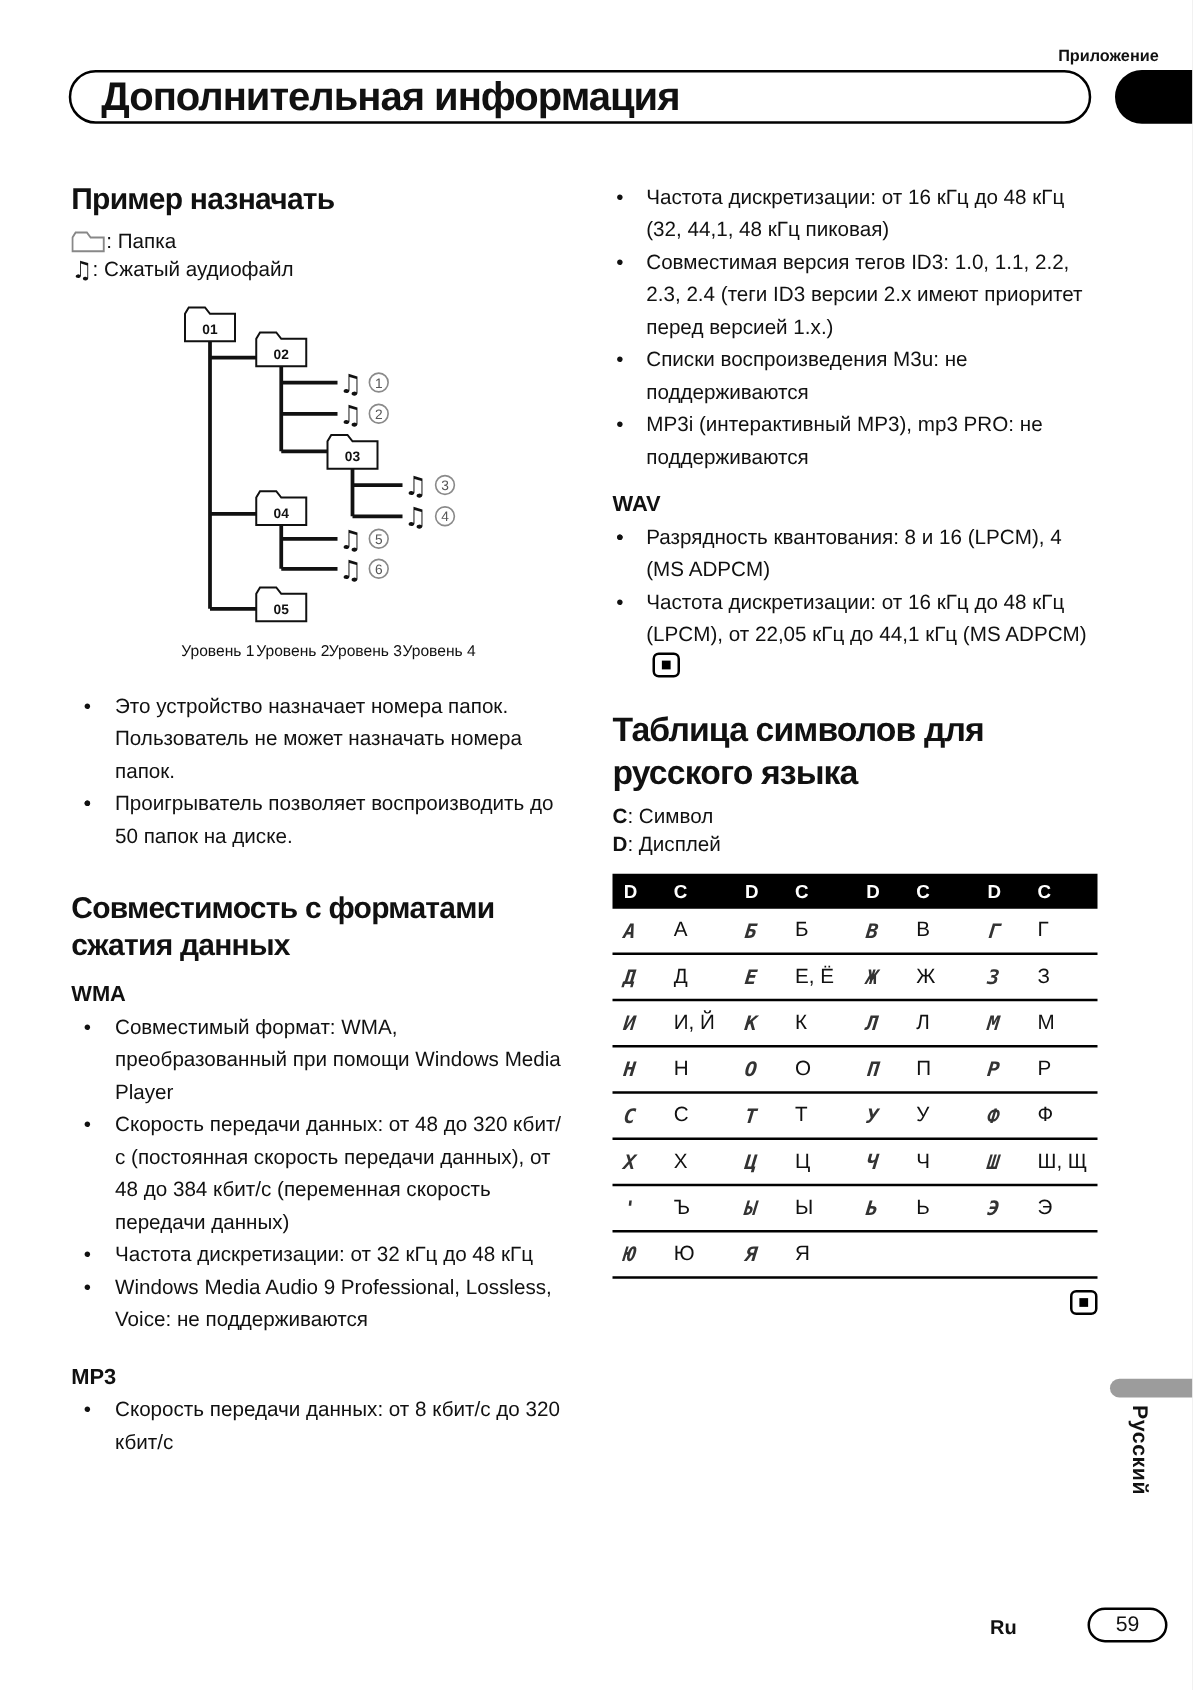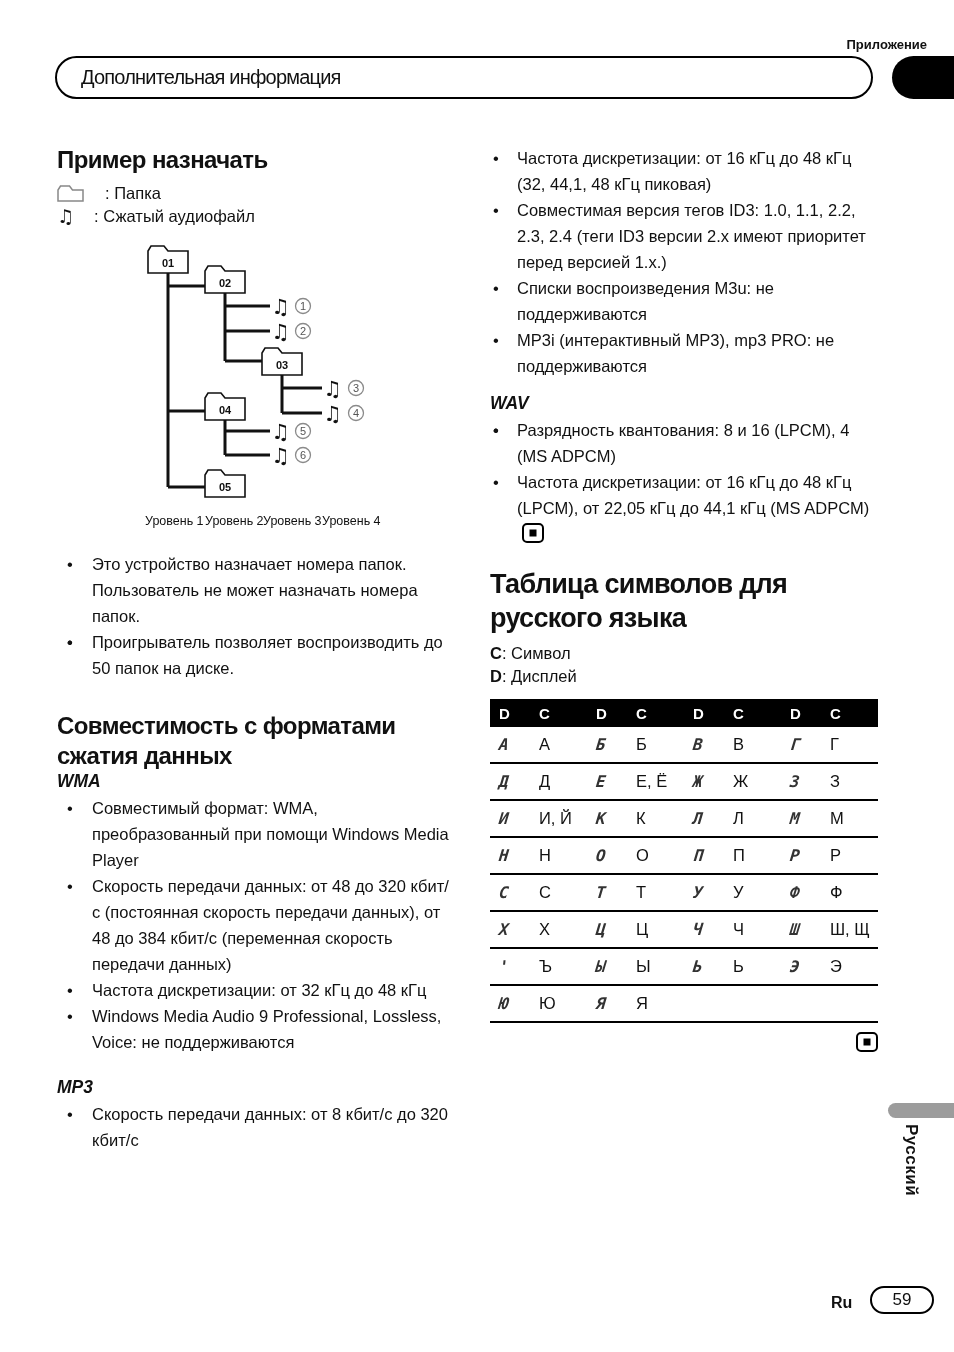--- a/index.html
+++ b/index.html
@@ -4,56 +4,56 @@
 <style>
   html,body{margin:0;padding:0;background:#e8e8e8;}
   #page{position:relative;width:954px;height:1352px;background:#ffffff;
         font-family:"Liberation Sans",sans-serif;color:#111;overflow:hidden;}
 
   
   .appendix{position:absolute;top:37px;right:27px;font-size:13px;font-weight:700;}
   .header-box{position:absolute;left:55px;top:56px;width:818px;height:43px;
               border:2px solid #000;border-radius:23px;box-sizing:border-box;
               display:flex;align-items:center;padding-left:24px;}
-  .header-title{font-size:20px;font-weight:400;letter-spacing:-0.8px;}
+  .header-title{font-size:32px;font-weight:700;letter-spacing:-0.8px;}
   .black-tab{position:absolute;left:892px;top:56px;width:62px;height:43px;
              background:#000;border-radius:22px 0 0 22px;}
   .gray-tab{position:absolute;right:0;top:1103px;width:66px;height:15px;
             background:#9c9c9c;border-radius:8px 0 0 8px;}
   .side-label{position:absolute;top:1124px;right:33px;writing-mode:vertical-rl;
               font-size:17px;font-weight:700;letter-spacing:0.5px;}
-  .footer-lang{position:absolute;left:831px;top:1294px;font-size:16px;font-weight:700;}
+  .footer-lang{position:absolute;left:792px;top:1294px;font-size:16px;font-weight:700;}
   .page-oval{position:absolute;left:870px;top:1286px;width:64px;height:28px;
              border:2px solid #000;border-radius:15px;box-sizing:border-box;
              display:flex;align-items:center;justify-content:center;
              font-size:17px;font-weight:400;}
 
   
   .col-left{position:absolute;left:57px;top:145px;width:400px;}
   .col-right{position:absolute;left:490px;top:145px;width:392px;}
 
   .h-big{font-size:27px;line-height:34px;font-weight:700;letter-spacing:-0.7px;margin:0;}
   .h-sec{font-size:24px;line-height:30px;font-weight:700;letter-spacing:-0.6px;margin:0;}
-  .h-sub{font-size:17.5px;line-height:21px;font-weight:700;margin:0;font-style:italic;}
+  .h-sub{font-size:17.5px;line-height:21px;font-weight:700;margin:0;}
 
   .legend-block{margin-top:7px;}
-  .legend-line{font-size:16.5px;line-height:23px;display:flex;align-items:center;gap:20px;}
+  .legend-line{font-size:16.5px;line-height:23px;display:flex;align-items:center;}
   .legend-line .note-glyph{font-family:"DejaVu Sans",sans-serif;font-size:19px;line-height:19px;}
 
   .diagram-wrap{margin-top:13px;margin-left:63px;text-align:right;}
 
   .blist{margin:0;}
   .bullet-item{position:relative;padding-left:35px;font-size:16.5px;line-height:26px;}
   .bullet-dot{position:absolute;left:10px;}
   .col-right .bullet-item{padding-left:27px;}
   .col-right .bullet-dot{left:3px;}
 
   .hier-bullets{margin-top:16px;}
   .compat-head{margin-top:30px;}
-  .wma-title{}
+  .wma-title{margin-top:13px;}
   .wma-bullets,.mp3-bullets,.wav-bullets{margin-top:3px;}
   .mp3-title{margin-top:22px;}
   .wav-title{margin-top:14px;}
   .table-head{margin-top:20px;}
   .dc-legend{margin-top:7px;font-size:16.5px;line-height:23px;}
   .dc-key{font-weight:700;}
 
   
   .ctable{margin-top:11px;width:388px;}
   .ct-header,.ct-row{display:grid;grid-template-columns:37px 60px 37px 60px 37px 60px 37px 60px;}

